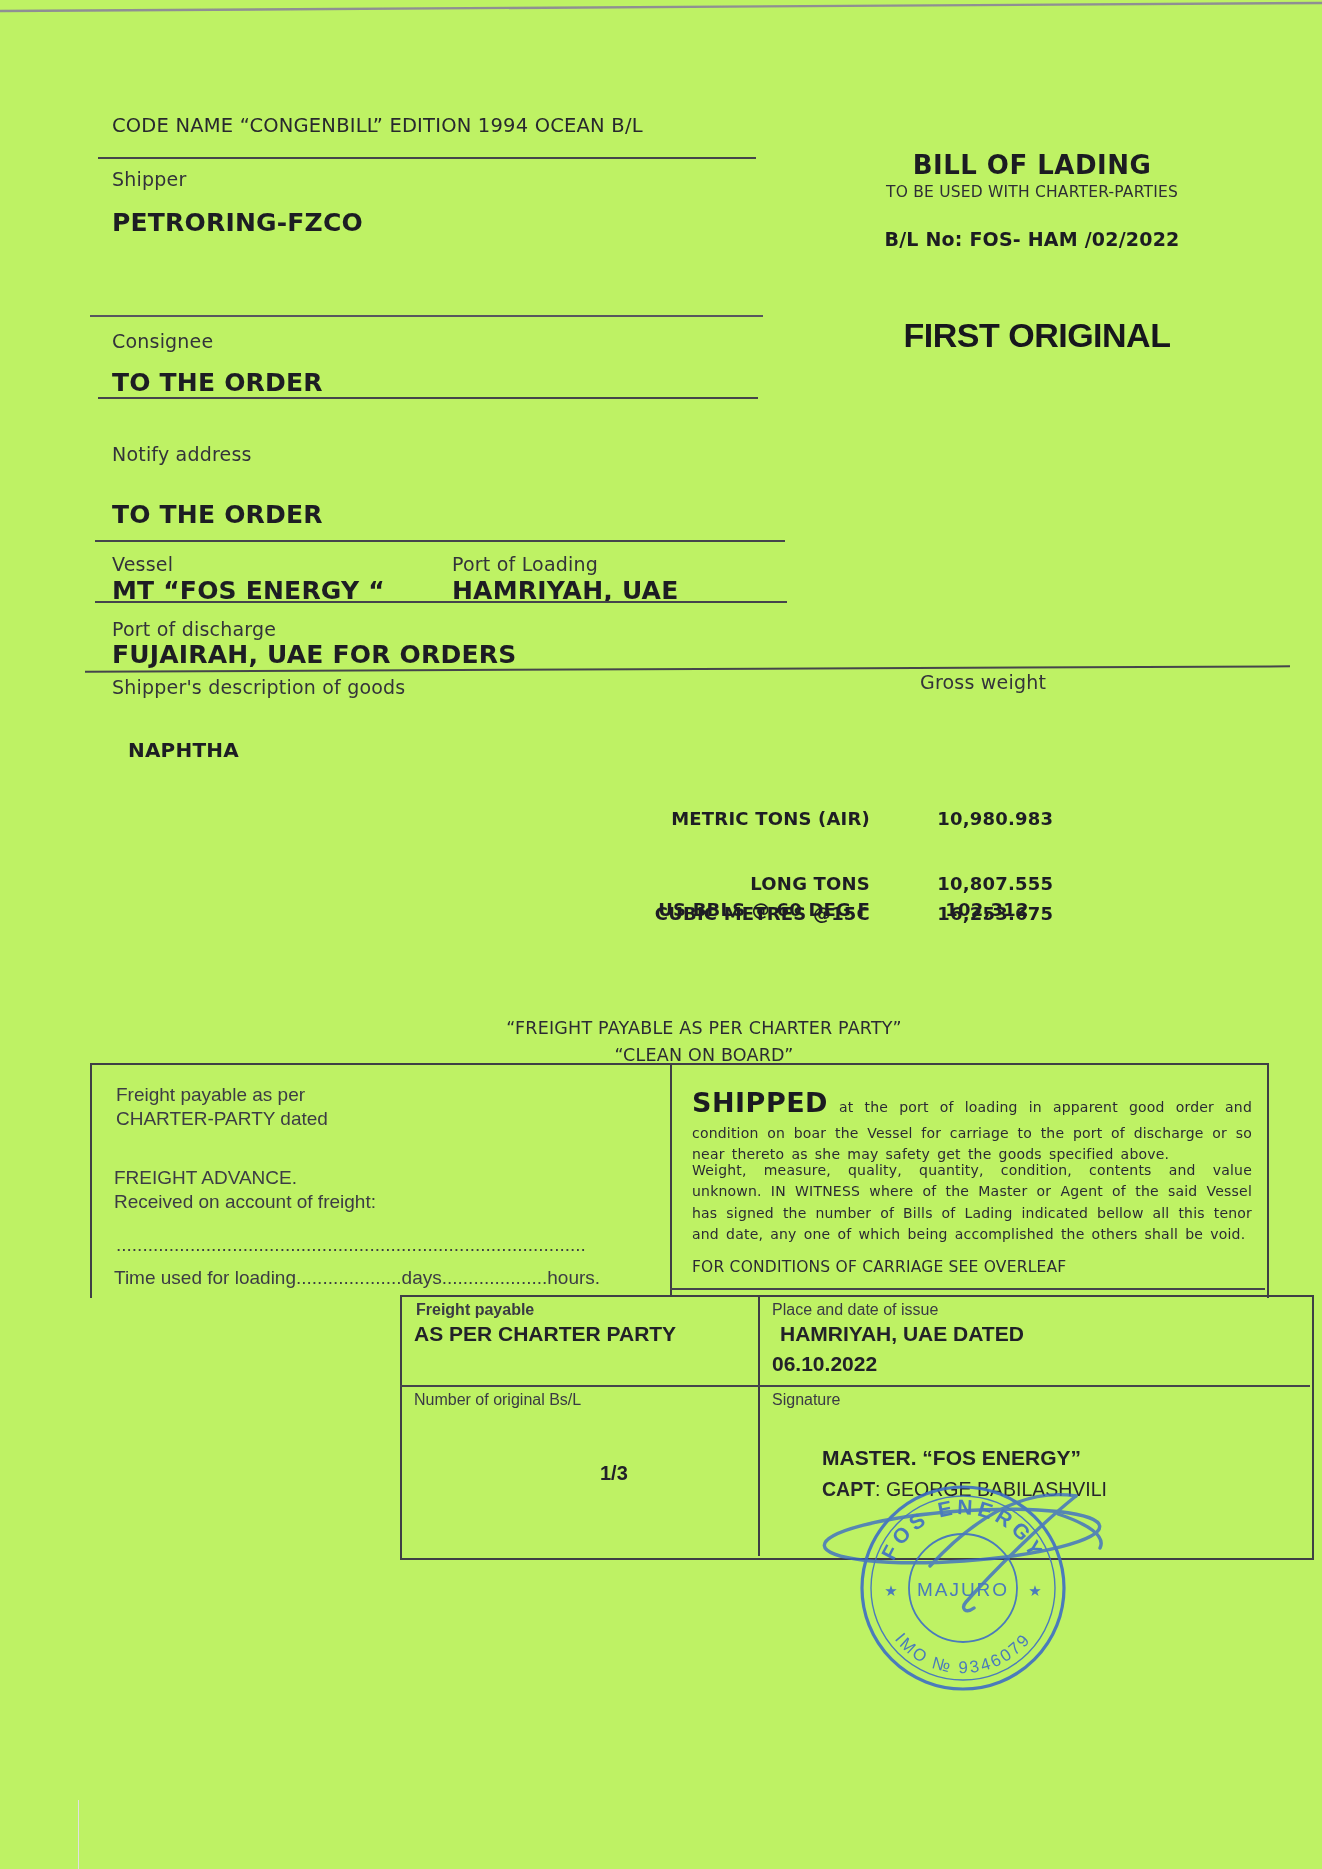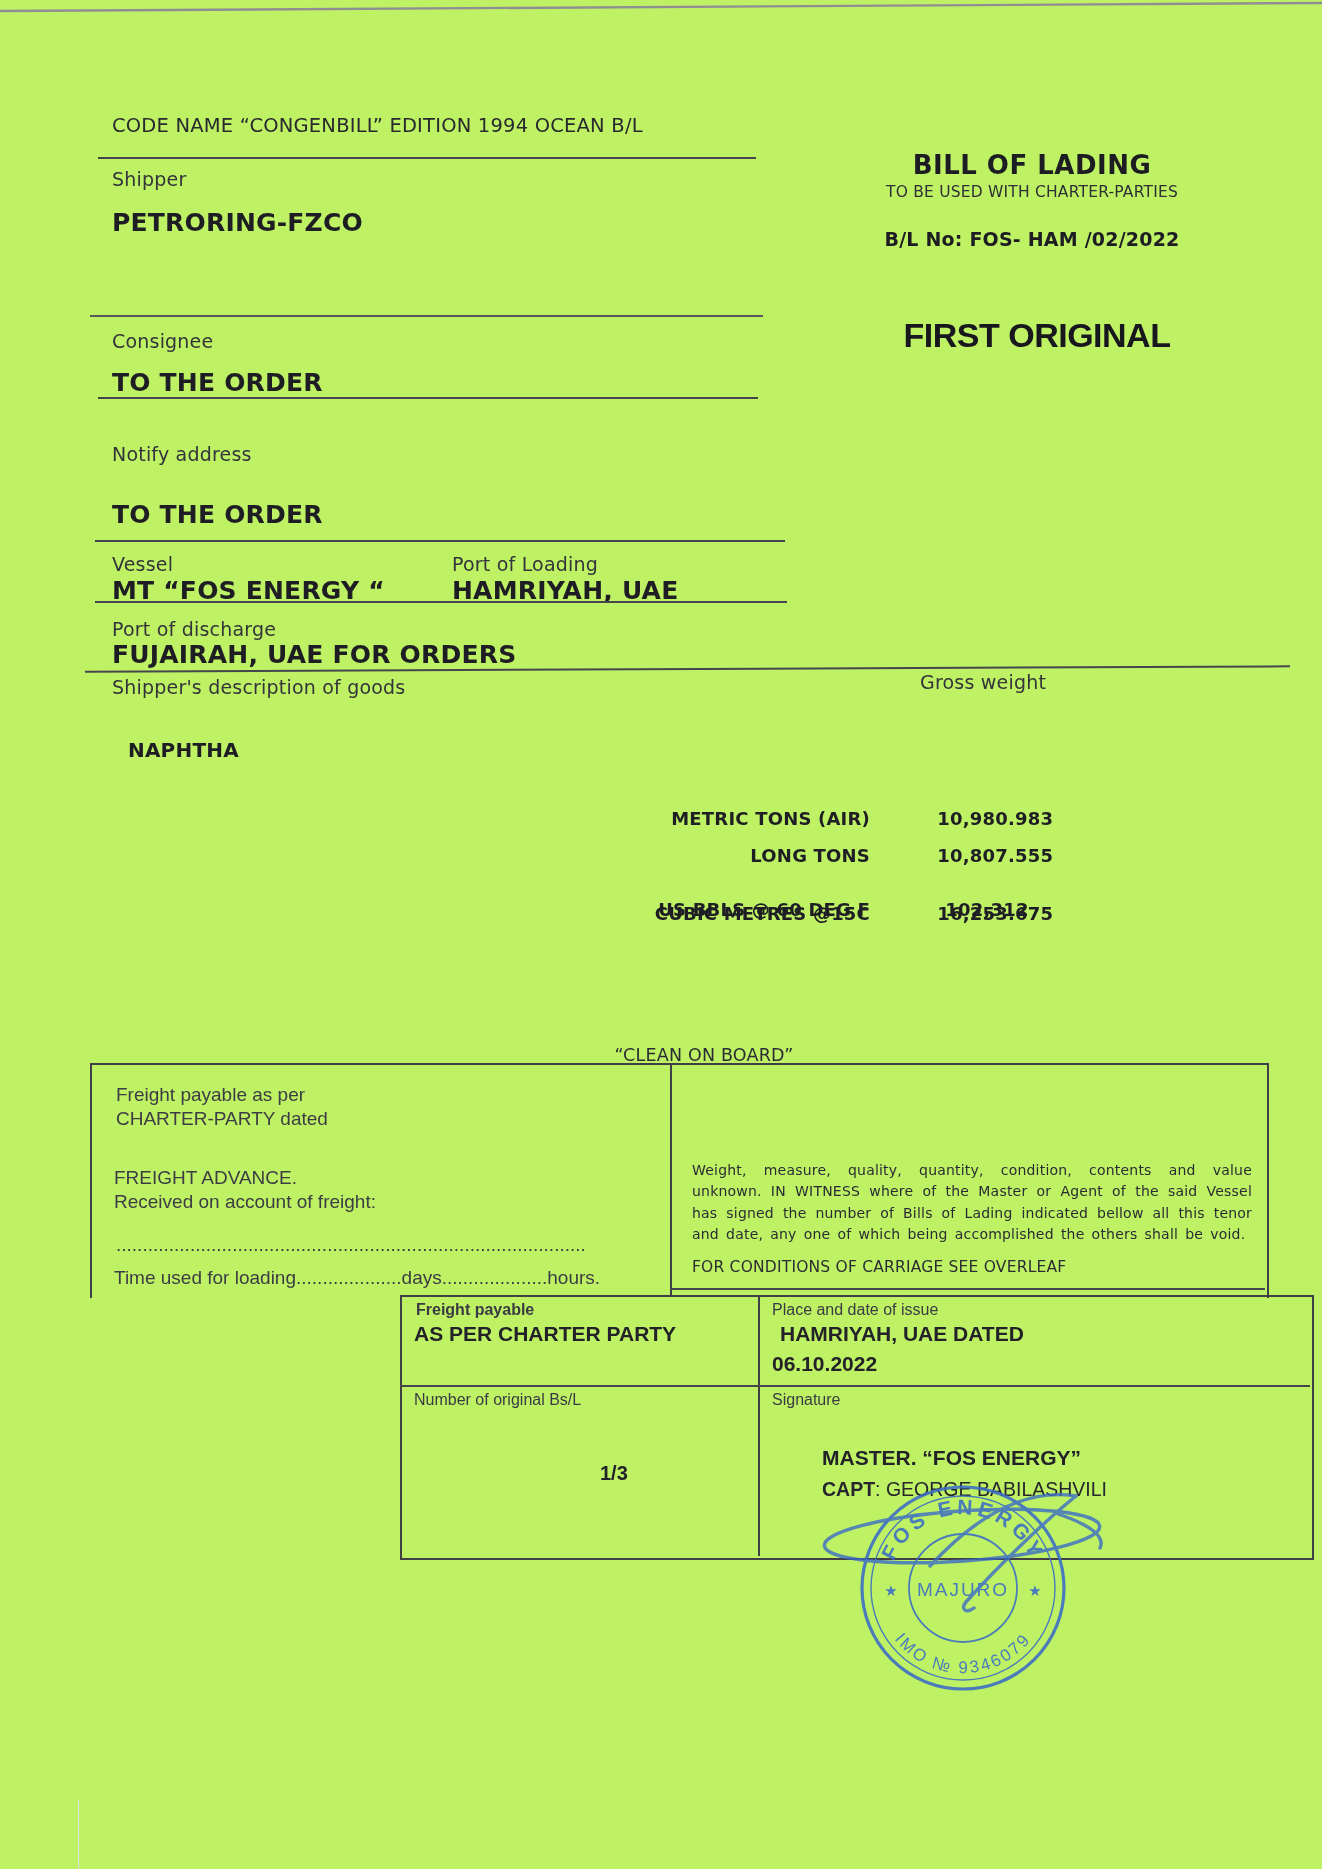--- a/index.html
+++ b/index.html
@@ -86,44 +86,49 @@
   <div class="abs gothic lbl" style="left:920px; top:671px;">Gross weight</div>
 
   <div class="abs gothic val" style="left:128px; top:738px; font-size:20px;">NAPHTHA</div>
 
   <div class="abs gothic" style="left:570px; top:808px;">
     <span class="meas-label" style="display:inline-block;">METRIC TONS (AIR)</span>
     <span class="meas-value" style="display:inline-block; margin-left:62px;">10,980.983</span>
   </div>
   <div class="abs gothic" style="left:570px; top:845px;">
     <span class="meas-label" style="display:inline-block;">LONG TONS</span>
-    <span class="meas-value" style="display:inline-block; margin-left:62px;">10,807.555</span>
+    <span class="meas-value" style="display:inline-block; margin-left:62px;margin-top:28px;">10,807.555</span>
   </div>
   <div class="abs gothic" style="left:570px; top:872px;">
     <span class="meas-label" style="display:inline-block;margin-top:31px;">CUBIC METRES @15C</span>
     <span class="meas-value" style="display:inline-block; margin-left:62px;">16,253.675</span>
   </div>
   <div class="abs gothic" style="left:570px; top:899px;">
     <span class="meas-label" style="display:inline-block;">US BBLS @ 60 DEG F</span>
     <span class="meas-value" style="display:inline-block; margin-left:70px;">102,312</span>
   </div>
 
+  <div class="abs gothic" style="left:384px; top:1018px; width:640px; text-align:center; font-size:17.5px; color:#2b2b33;">“FREIGHT PAYABLE AS PER CHARTER PARTY”</div>
   <div class="abs gothic" style="left:384px; top:1045px; width:640px; text-align:center; font-size:17.5px; color:#2b2b33;">“CLEAN ON BOARD”</div>
 
   <div class="abs box-upper"></div>
   <div class="abs vline" style="left:670px; top:1063px; height:233px;"></div>
   <div class="abs rule" style="left:670px; top:1288px; width:595px;"></div>
 
   <div class="abs arial freight-cell pre" style="left:116px; top:1083px; width:520px;">Freight payable as per
 CHARTER-PARTY dated</div>
   <div class="abs arial freight-cell pre" style="left:114px; top:1166px; width:520px;">FREIGHT ADVANCE.
 Received on account of freight:</div>
   <div class="abs arial dots" style="left:116px; top:1234px; width:470px;">..........................................................................................................</div>
   <div class="abs arial freight-cell" style="left:114px; top:1266px; width:540px;">Time used for loading....................days....................hours.</div>
 
+  <div class="abs gothic shipped-par" style="left:692px; top:1082px; width:560px;">
+    <span class="shipped-kw">SHIPPED</span>
+    <span>at the port of loading in apparent good order and condition on boar the Vessel for carriage to the port of discharge or so near thereto as she may safety get the goods specified above.</span>
+  </div>
   <div class="abs gothic shipped-par" style="left:692px; top:1160px; width:560px;">Weight, measure, quality, quantity, condition, contents and value unknown. IN WITNESS where of the Master or Agent of the said Vessel has signed the number of Bills of Lading indicated bellow all this tenor and date, any one of which being accomplished the others shall be void.</div>
   <div class="abs gothic" style="left:692px; top:1258px; width:560px; font-size:15.5px; color:#2b2b33;">FOR CONDITIONS OF CARRIAGE SEE OVERLEAF</div>
 
   <div class="abs table-lower"></div>
   <div class="abs vline" style="left:758px; top:1295px; height:261px;"></div>
   <div class="abs rule" style="left:400px; top:1385px; width:910px;"></div>
 
   <div class="abs arial cell-label" style="left:416px; top:1301px;font-weight:bold;">Freight payable</div>
   <div class="abs arial cell-big" style="left:414px; top:1322px;">AS PER CHARTER PARTY</div>
 

